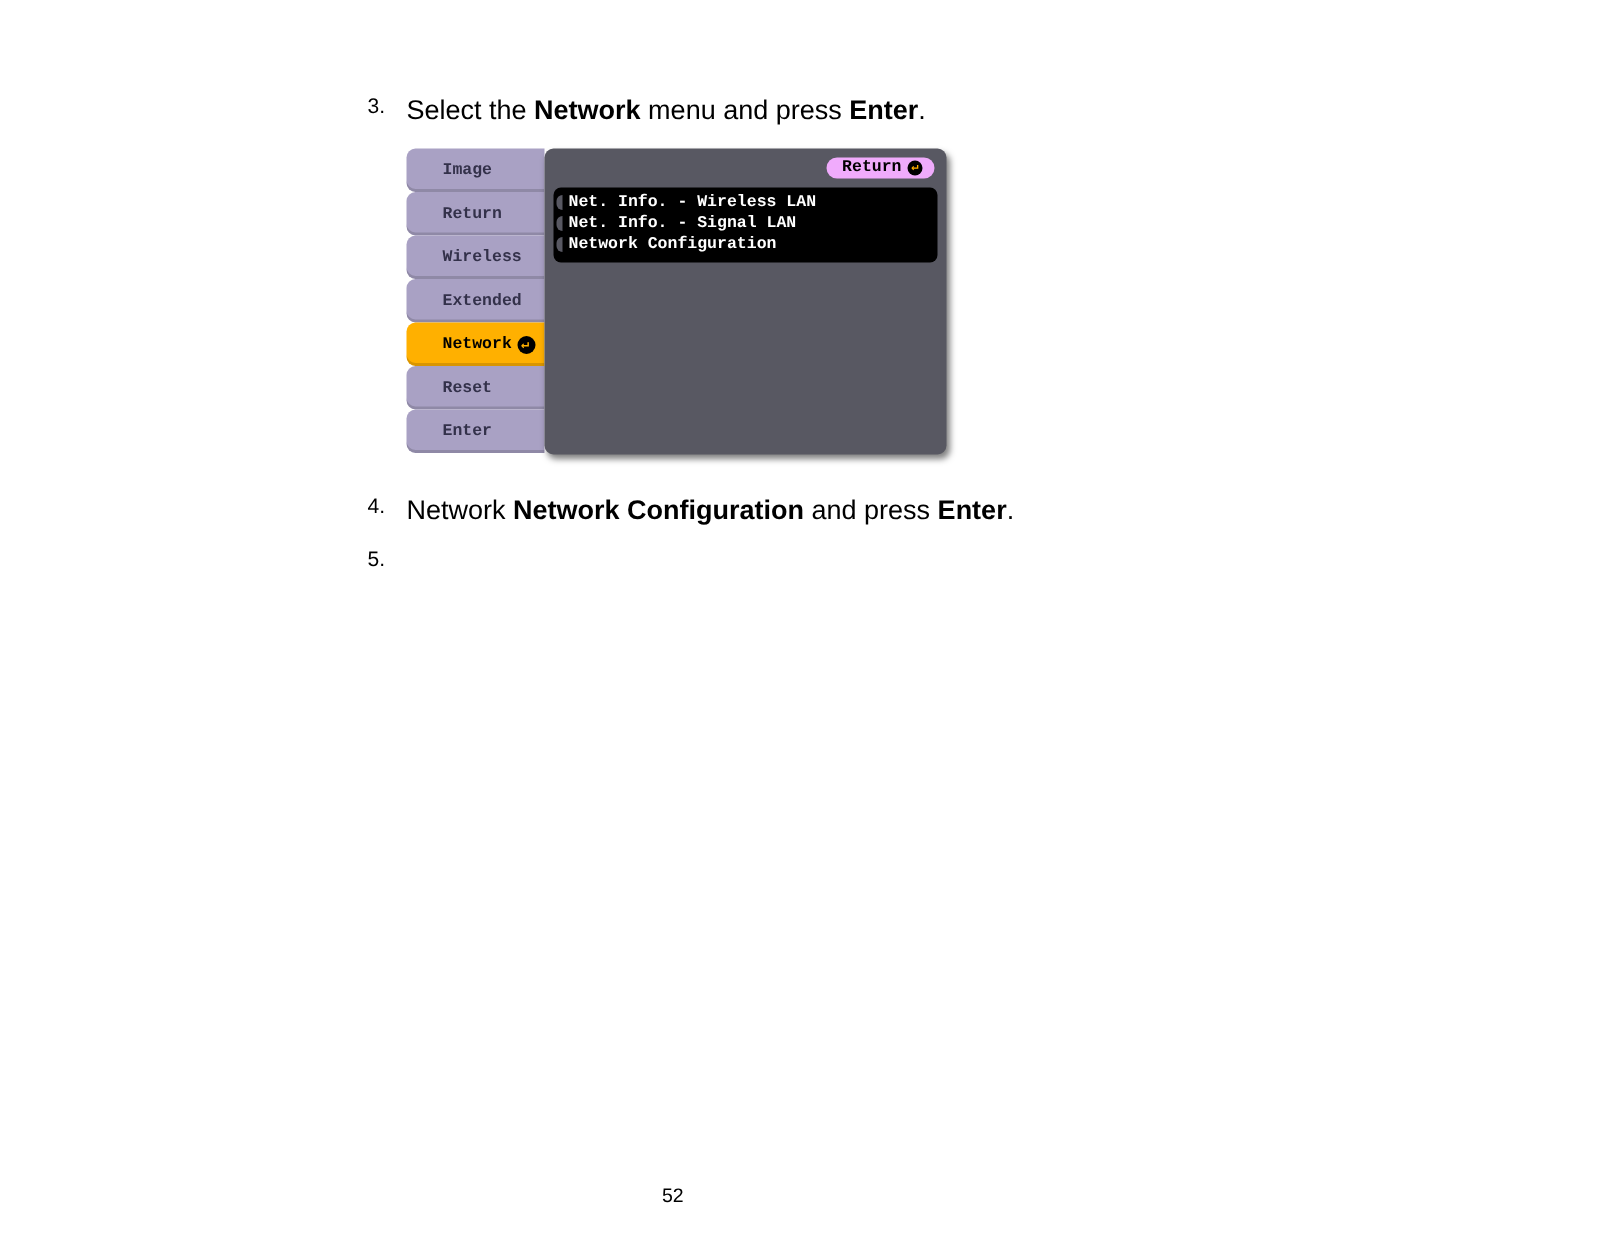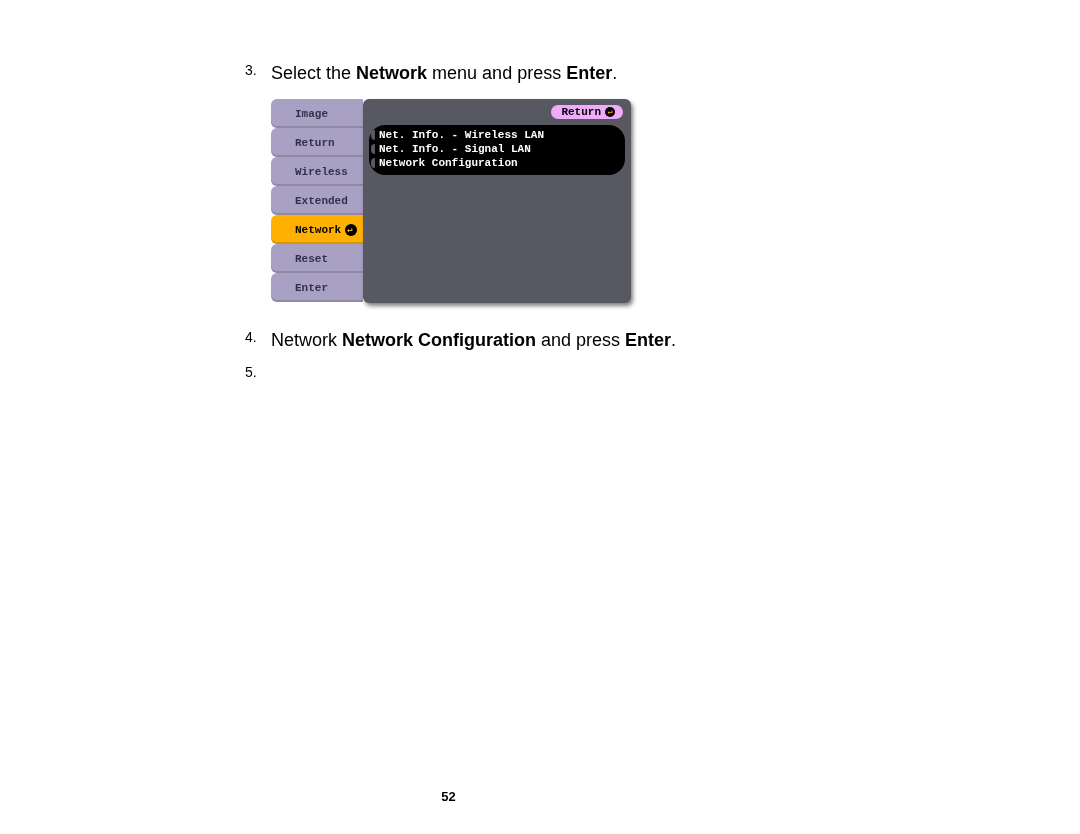--- a/index.html
+++ b/index.html
@@ -119,21 +119,21 @@
     gap: 4px;
   }
   .osd-return .dot {
     width: 10px; height: 10px; border-radius: 50%; background:#000;
     display:inline-flex;align-items:center;justify-content:center;
     color:#ffb000;font-size:8px;line-height:10px;
   }
   .osd-items {
     margin-top: 20px;
     background: #000;
-    border-radius: 16px;
+    border-radius: 5px;
     padding: 3px 6px 5px 6px;
   }
   .osd-item {
     color: #fff;
     font-weight: bold;
     font-size: 11px;
     padding: 1px 4px;
     border-radius: 8px;
     position: relative;
   }
@@ -145,21 +145,21 @@
     border-radius:4px 0 0 4px;
     background:#585862;
   }
 
   .page-number {
     position: absolute;
     bottom: 30px;
     left: 0;
     width: 897px;
     text-align: center;
-    font-weight: bold;
+    font-weight: normal;
     font-size: 13px;
   }
 </style>
 </head>
 <body>
 
 <div class="page">
   <div class="content">
 
     <div class="step">

